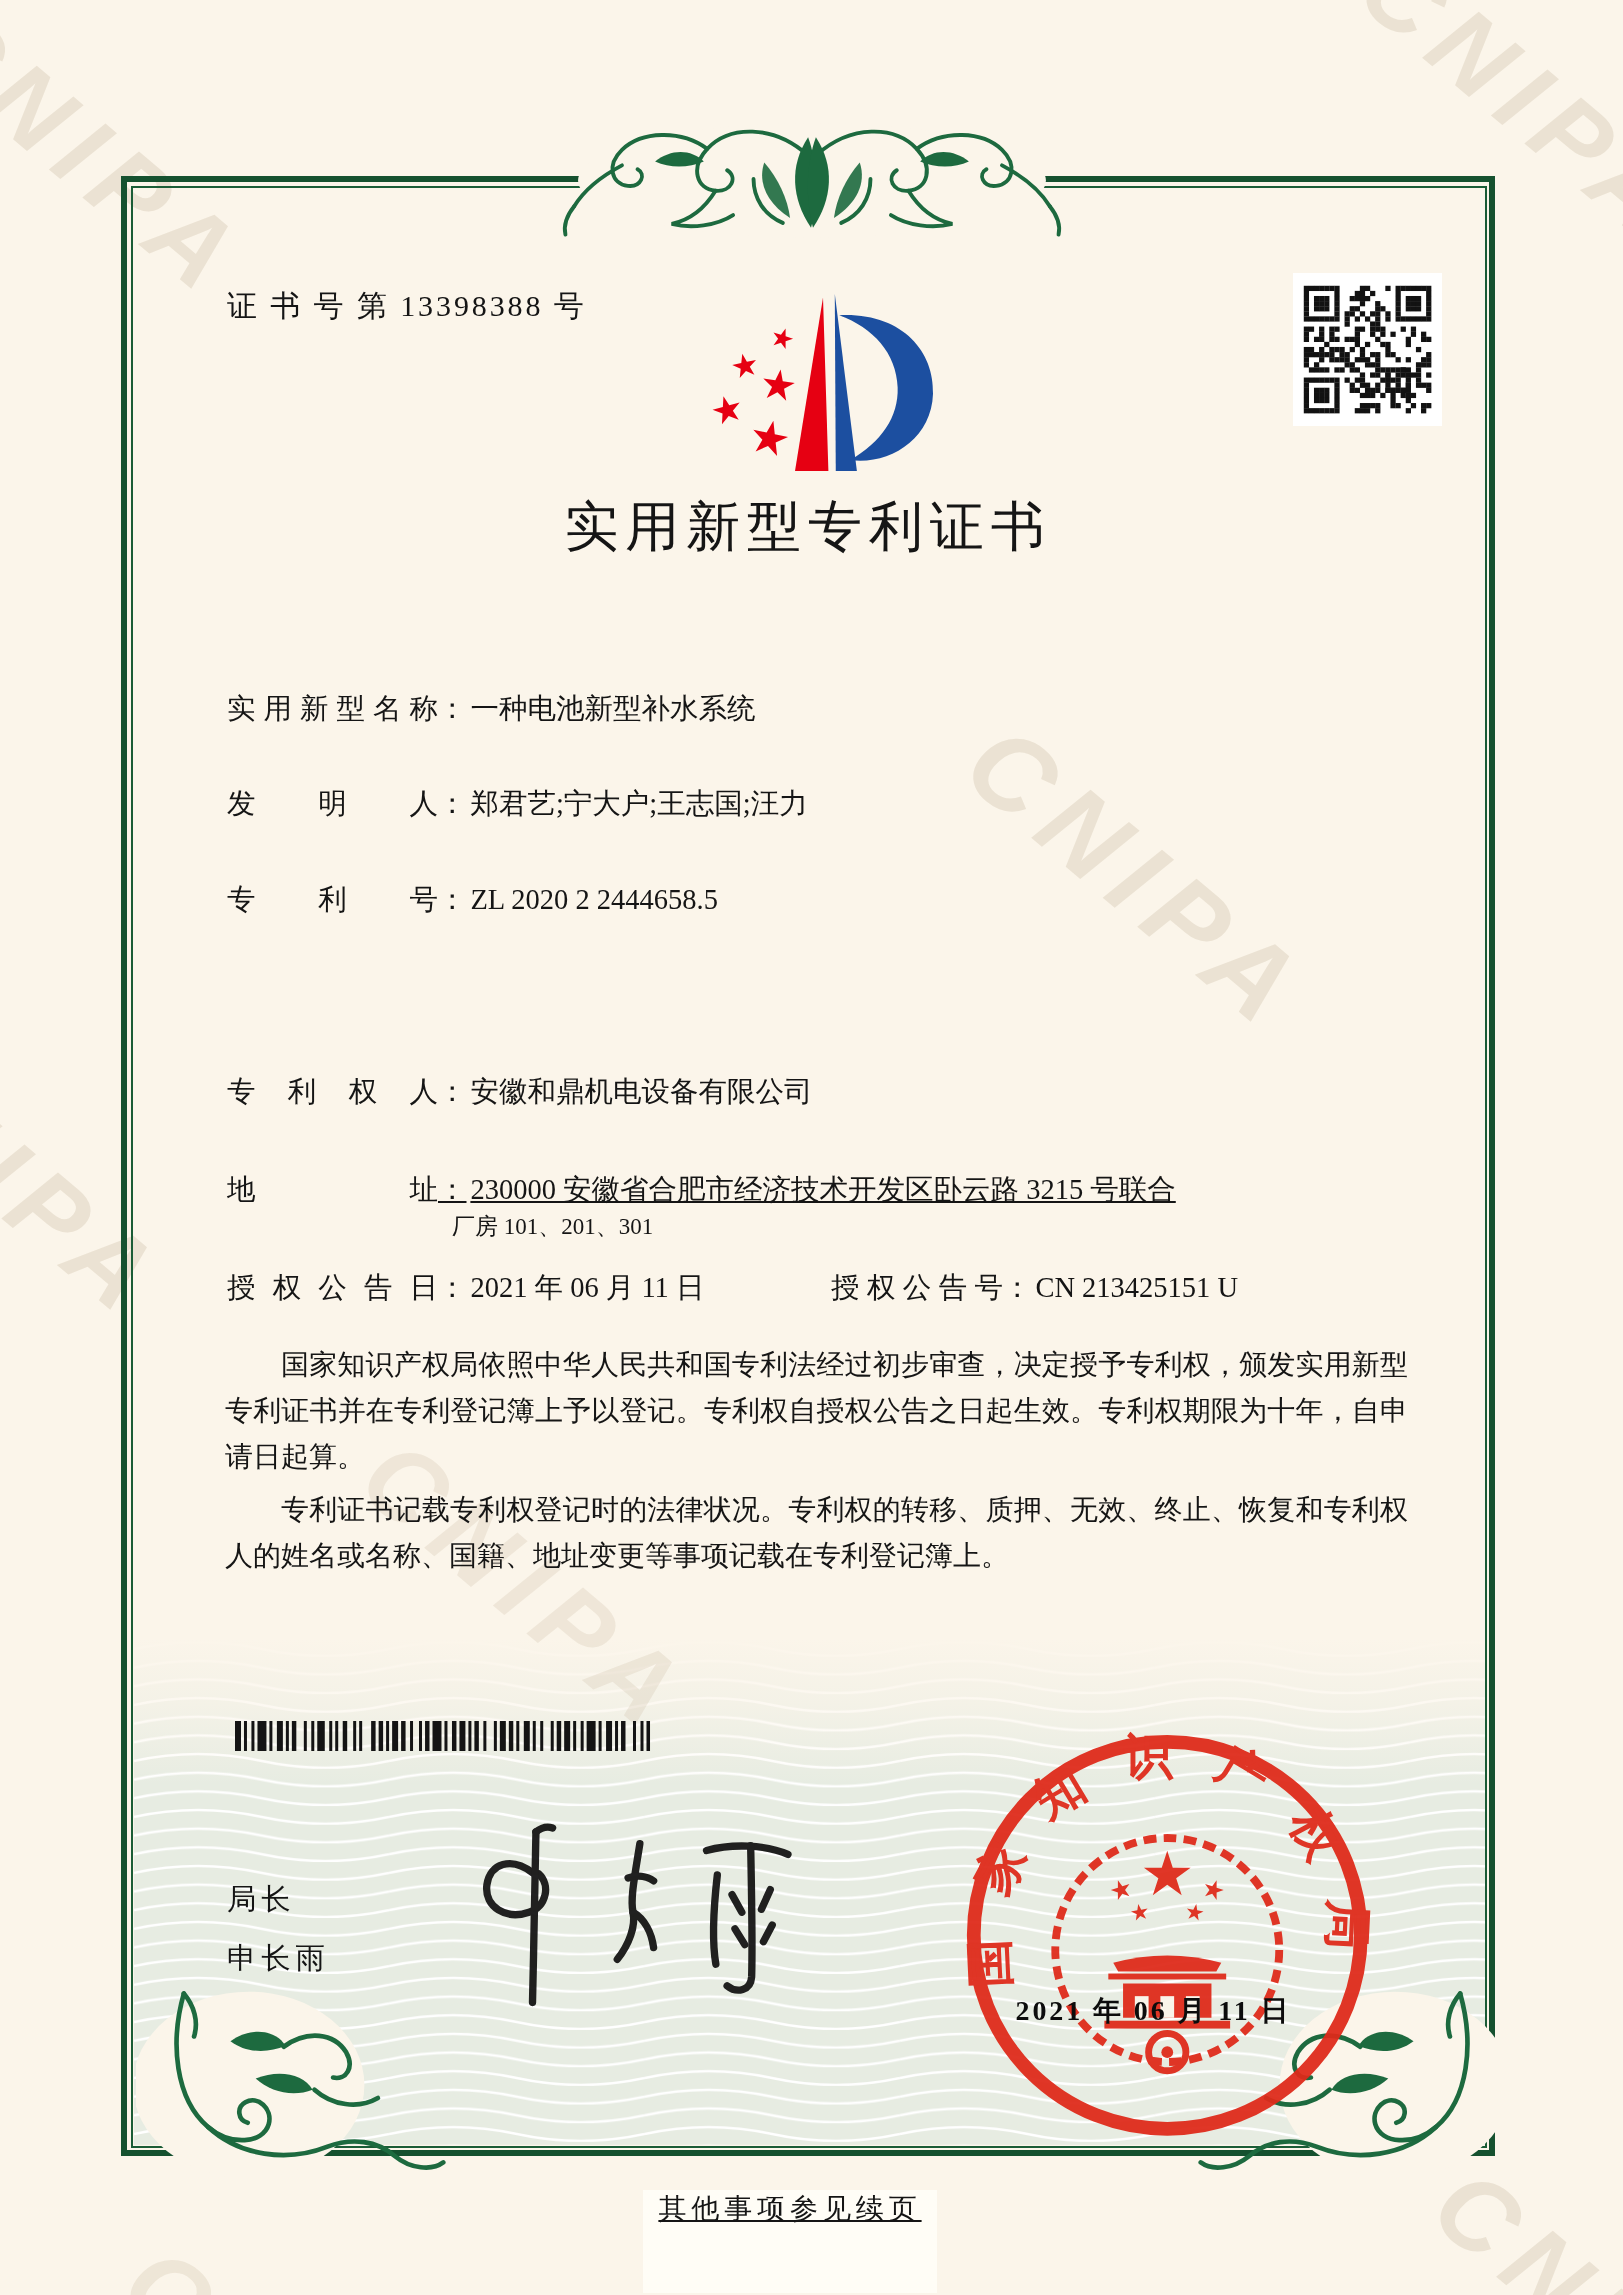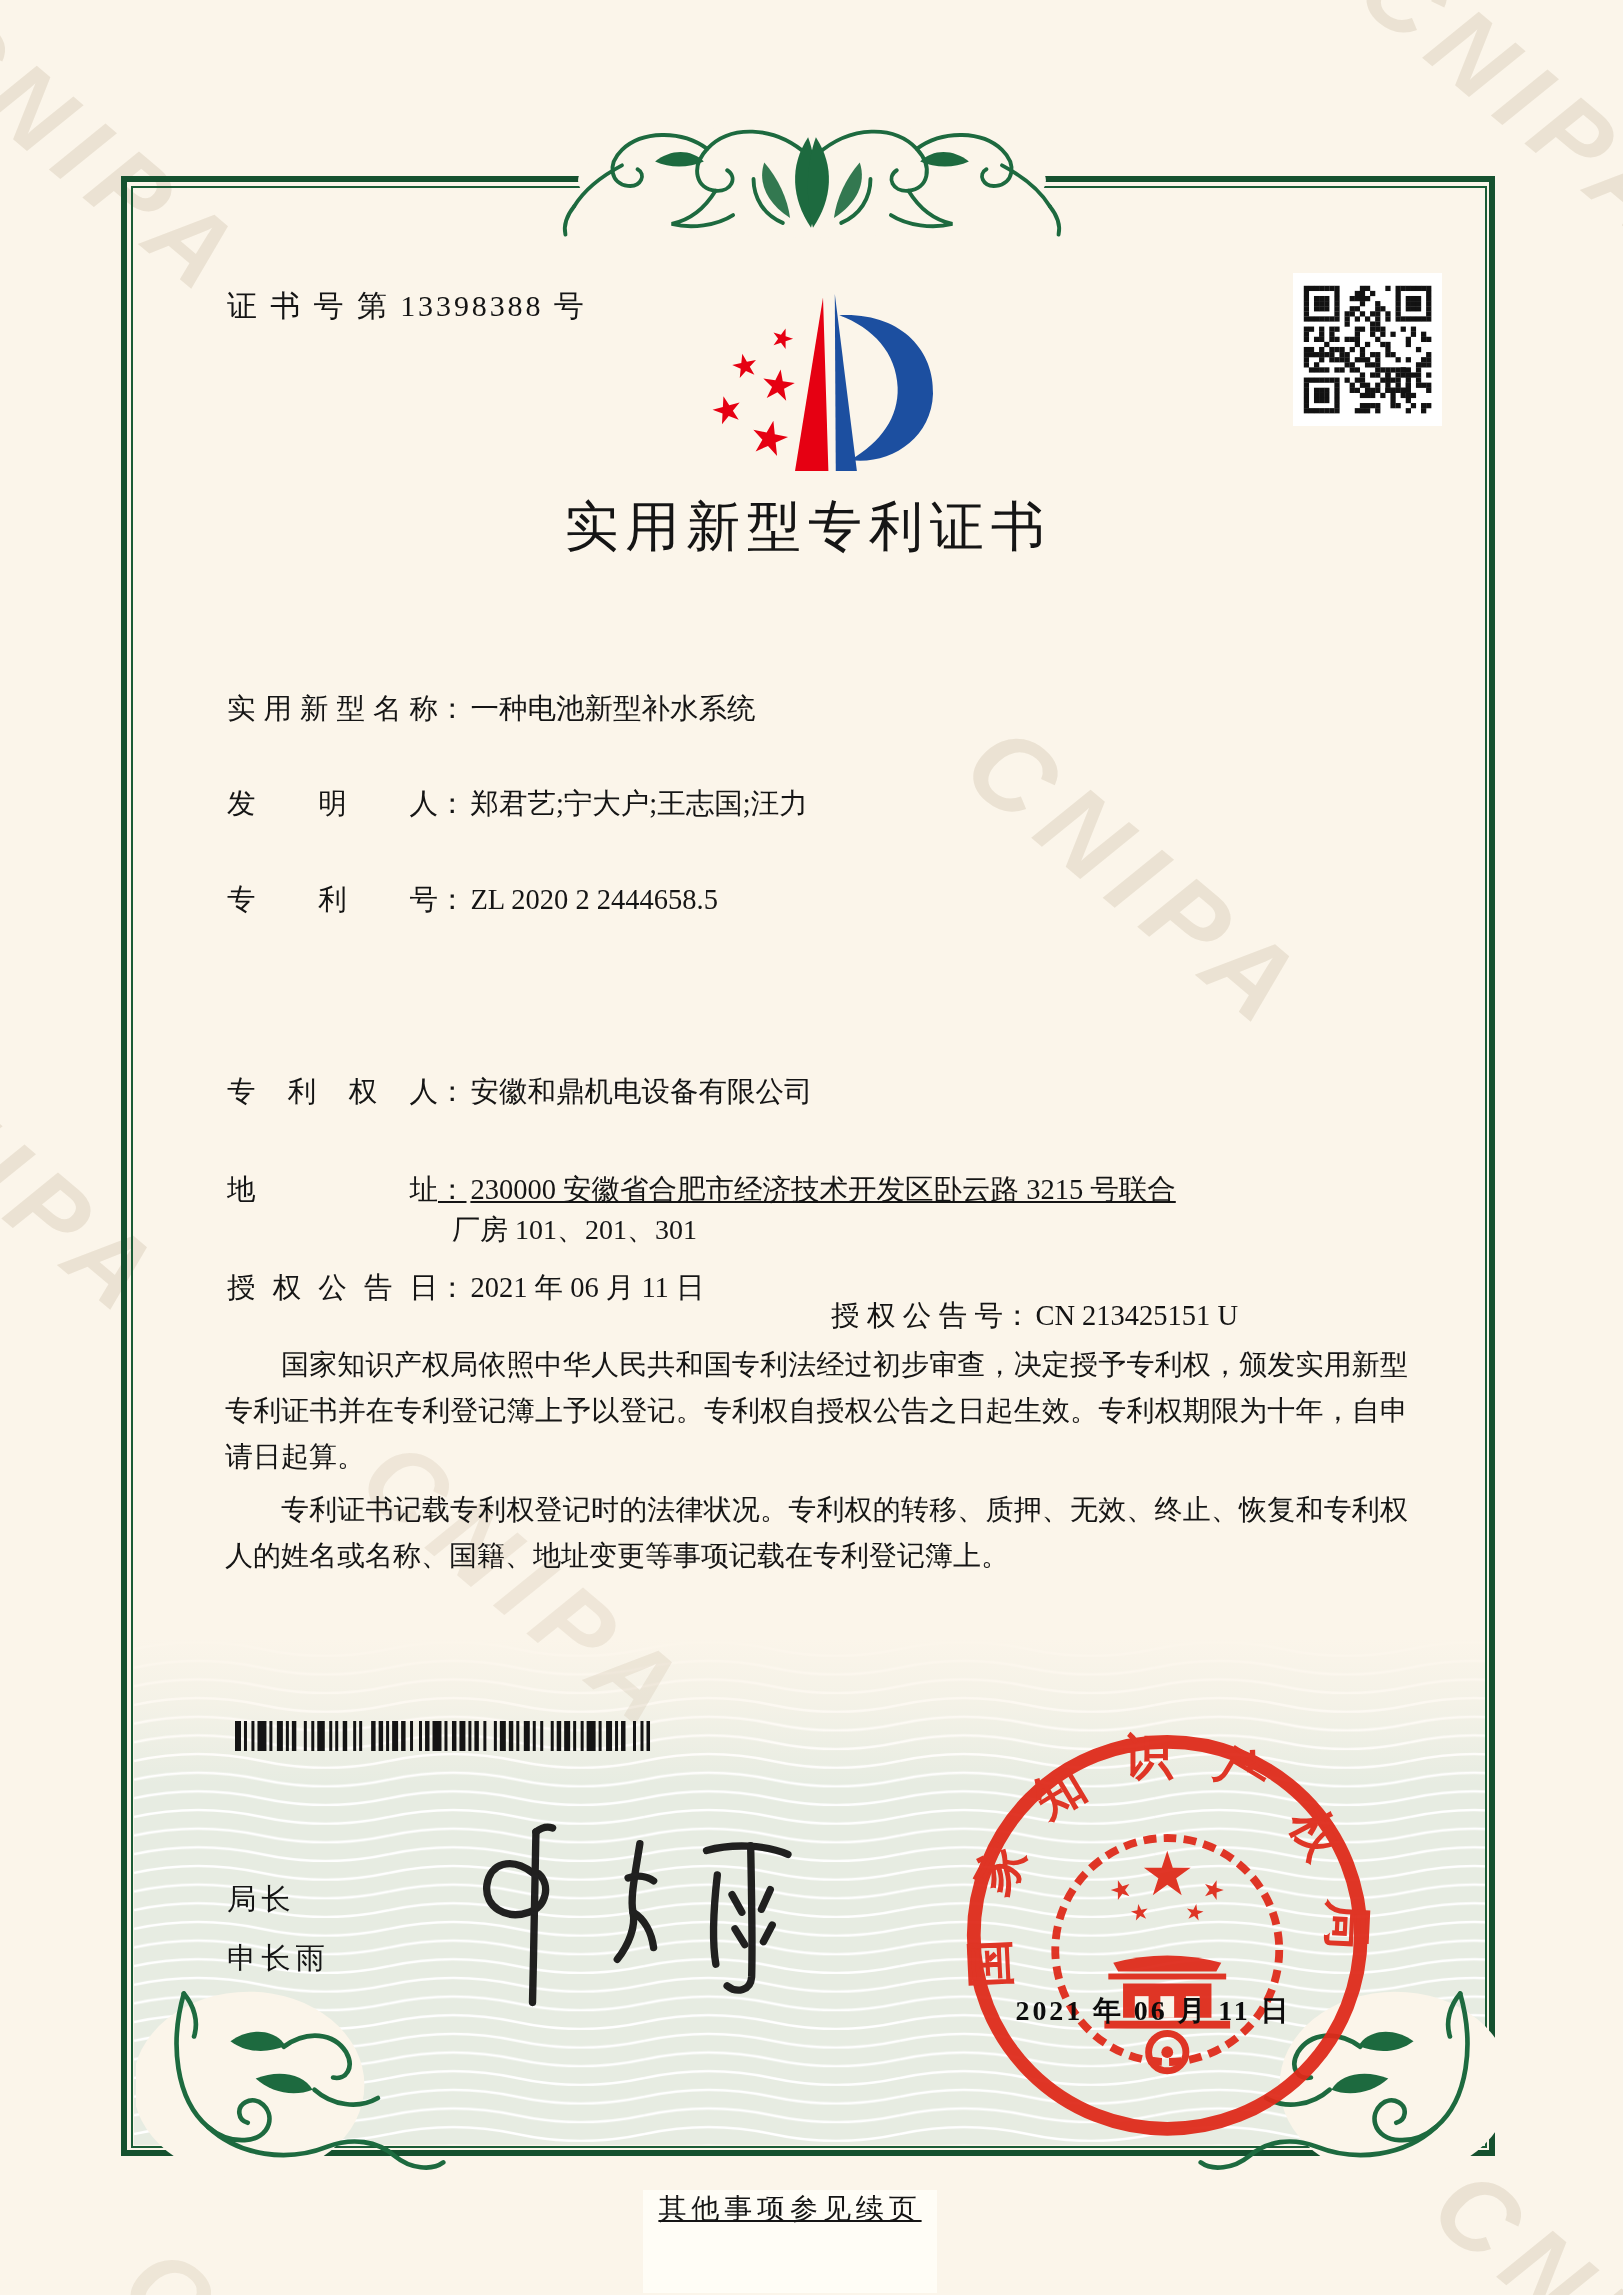--- a/index.html
+++ b/index.html
@@ -43,24 +43,24 @@
   .cert-no{position:absolute;left:227px;top:286px;font-size:30px;letter-spacing:2.9px;z-index:4;}
   .logo{position:absolute;left:686px;top:267px;width:275px;height:231px;z-index:4;}
   .qr{position:absolute;left:1293px;top:273px;width:149px;height:153px;z-index:4;}
   .title{
     position:absolute;left:121px;top:491px;width:1374px;
     font-size:54px;font-weight:400;letter-spacing:6.9px;text-align:center;z-index:4;
   }
   
   .frow{position:absolute;left:227px;font-size:28.5px;white-space:nowrap;z-index:4;}
   .flabel{display:inline-block;width:211px;text-align:justify;text-align-last:justify;}
-  .flabel2{display:inline-block;width:172px;text-align:justify;text-align-last:justify;margin-top:28px;}
+  .flabel2{display:inline-block;width:172px;text-align:justify;text-align-last:justify;}
   .fvalue{padding-left:3.9px;}
   .grant2{position:absolute;left:604px;top:0;}
-  .addr2{position:absolute;left:452px;top:1211px;font-size:28px;z-index:4;}
+  .addr2{position:absolute;left:452px;top:1211px;font-size:23px;z-index:4;}
   
   .paras{
     position:absolute;left:225px;top:1342px;width:1183px;z-index:4;
     font-size:28px;line-height:46px;text-align:justify;
   }
   .paras p{margin:0 0 6.9px 0;text-indent:56px;}
   
   .barcode{position:absolute;left:235px;top:1721px;width:416px;height:30px;z-index:4;}
   .officer-title{position:absolute;left:227px;top:1880px;font-size:29.4px;letter-spacing:4.9px;z-index:4;}
   .officer-name{position:absolute;left:227px;top:1939px;font-size:29.4px;letter-spacing:4.9px;z-index:4;}

